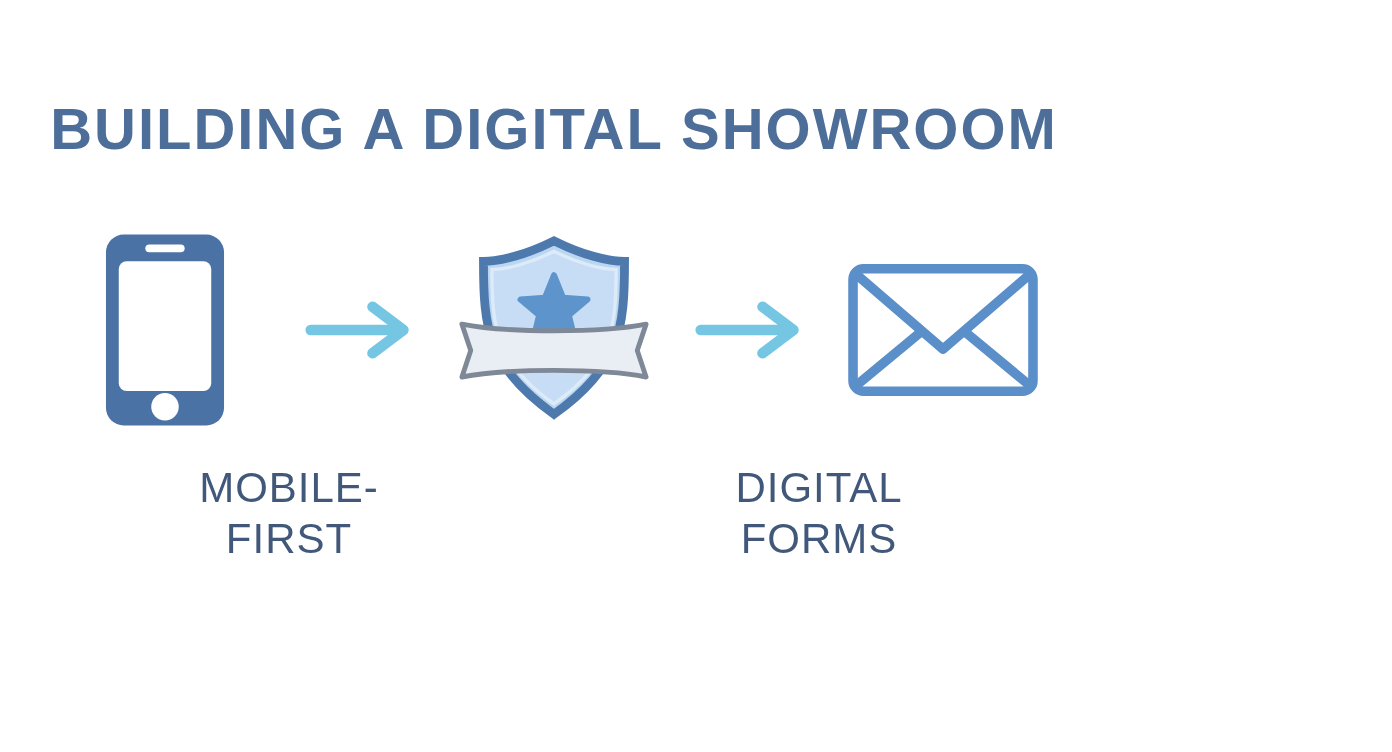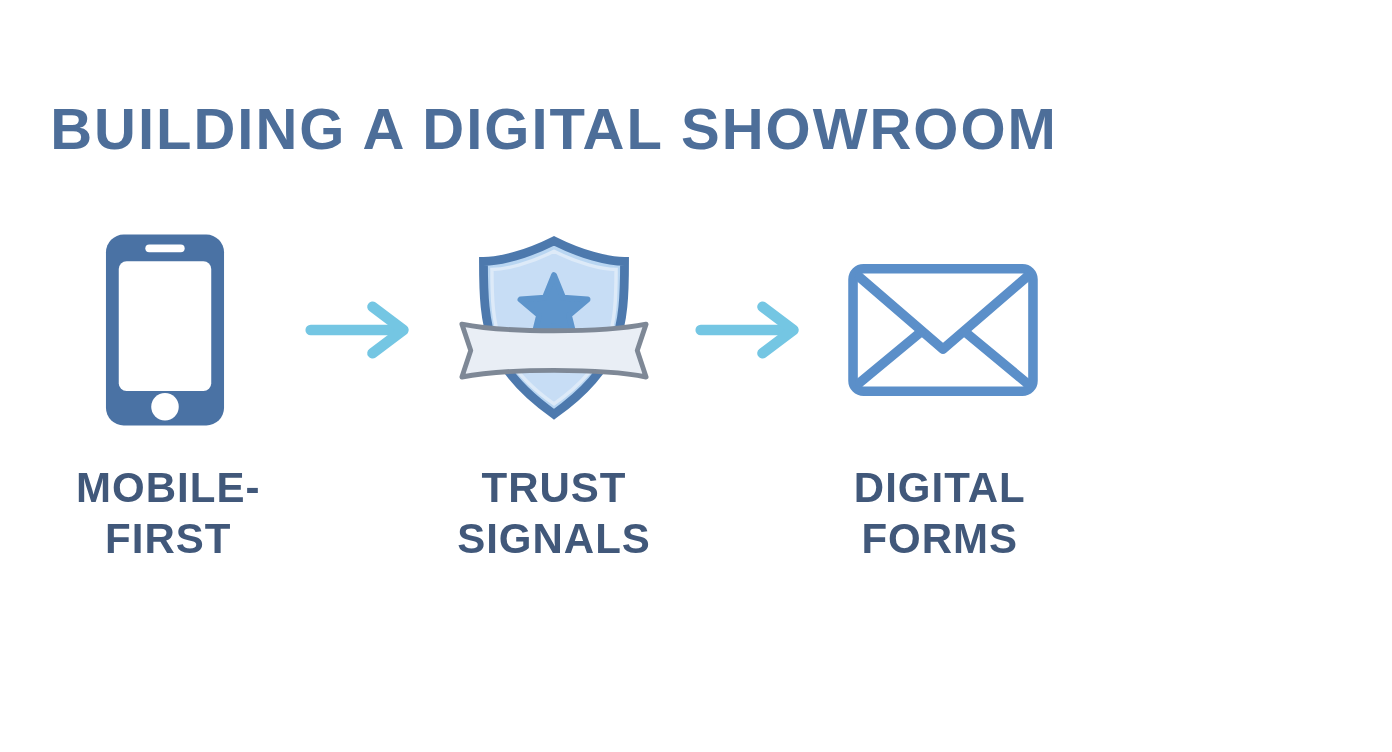--- a/index.html
+++ b/index.html
@@ -56,21 +56,21 @@
     align-items: center;
     overflow: visible;
   }
   .arrow-cell svg { flex-shrink: 0; }
   .label-row { margin-top: 32px; align-items: flex-start; }
   .label-cell {
     width: 410px;
     text-align: center;
     color: var(--label);
     font-size: 42px;
-    font-weight: 700;
+    font-weight: 400;
     letter-spacing: 1px;
     line-height: 1.22;
     white-space: pre-line;
   }
   .label-spacer { width: 60px; }
   
   .phone-body   { fill: var(--phone); }
   .phone-screen, .phone-speaker, .phone-home { fill: #ffffff; }
   .shield-outer { fill: var(--shield-fill); stroke: var(--shield-border); stroke-width: 9; }
   .shield-inner { fill: var(--shield-inner); stroke: var(--shield-inner-line); stroke-width: 4; }
@@ -128,20 +128,18 @@
         <path class="envelope-line" d="M187,125 L123,72"></path>
       </svg>
     </div>
 
   </div>
 
   <div class="label-row">
     <div class="label-cell">MOBILE-
 FIRST</div>
     <div class="label-spacer"></div>
-    <div class="label-cell">TRUST
-SIGNALS</div>
     <div class="label-spacer"></div>
     <div class="label-cell">DIGITAL
 FORMS</div>
   </div>
 
 </div>
 
 </body></html>

